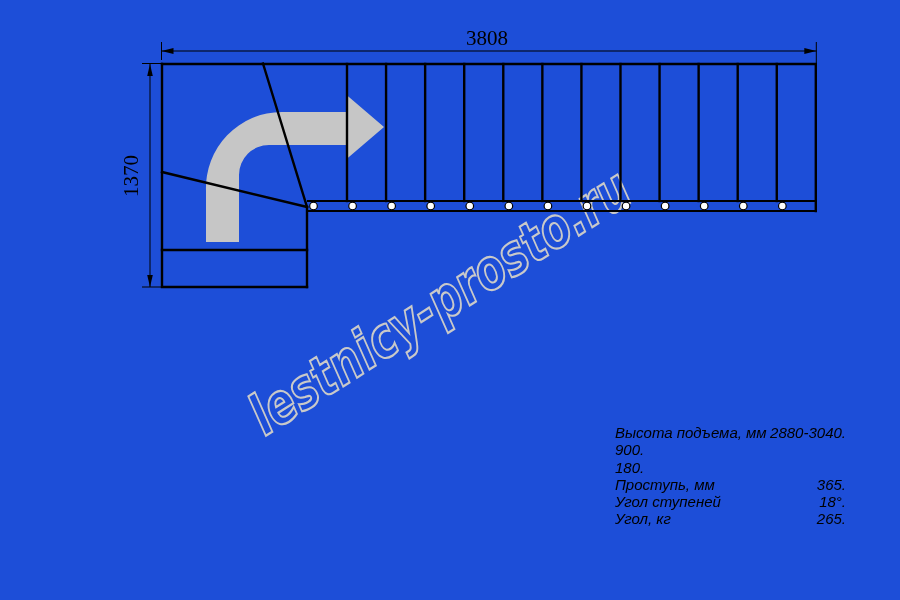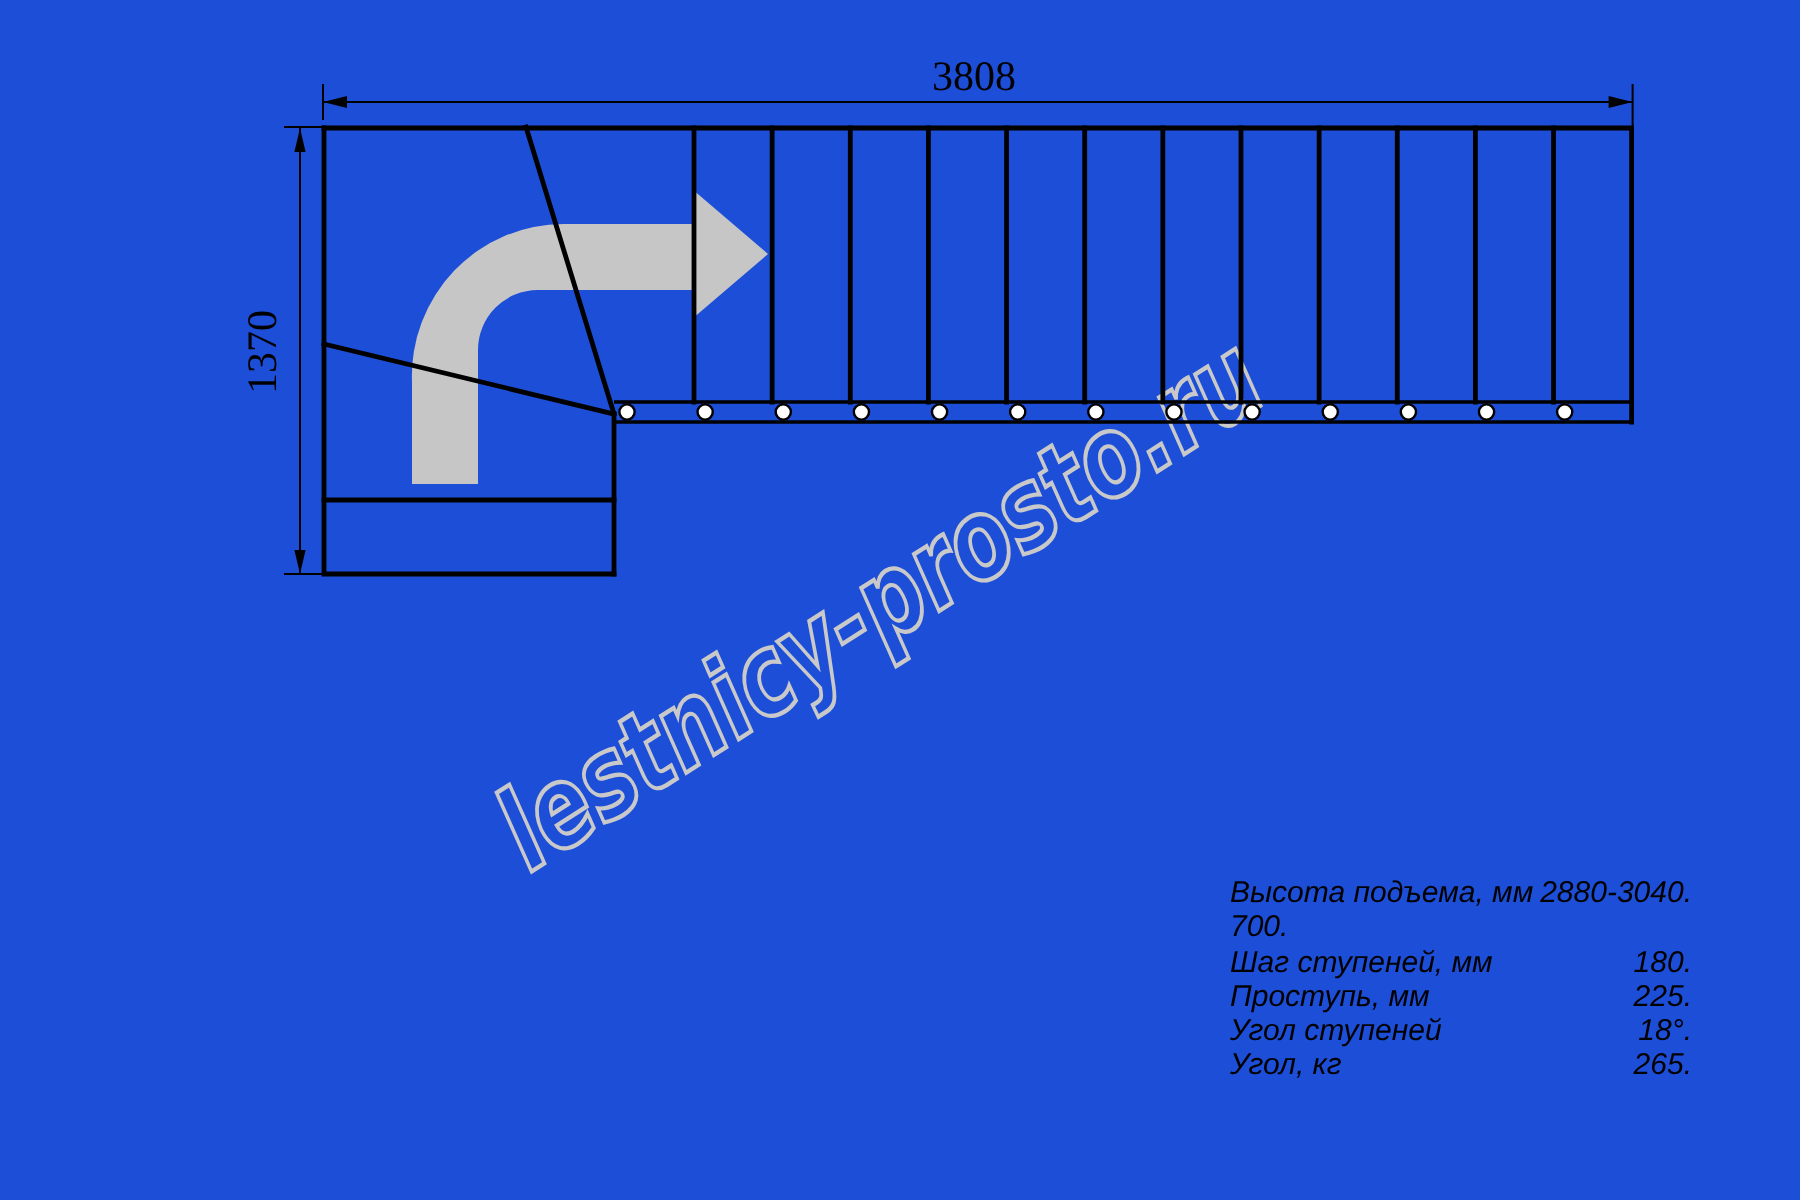--- a/index.html
+++ b/index.html
@@ -7,21 +7,21 @@
           font-family:"Liberation Sans",sans-serif;}
   svg{position:absolute;left:0;top:0;}
   .outline{stroke:#000;stroke-width:2.4;fill:none;stroke-linecap:square;}
   .rail-line{stroke:#000;stroke-width:1.8;fill:none;}
   .baluster-circle{stroke:#000;stroke-width:1.2;fill:#fff;}
   .dim-line{stroke:#000;stroke-width:1;fill:none;}
   .dim-head{fill:#000;stroke:none;}
   .dim-text{font:21px "Liberation Serif",serif;fill:#000;}
   .watermark{fill:none;stroke-width:2.2;
              font:italic 700 56px "DejaVu Sans",sans-serif;}
-  .specs{position:absolute;left:615px;top:438px;width:231px;
+  .specs{position:absolute;left:615px;top:424px;width:231px;
          font:italic 15px/17.3px "Liberation Sans",sans-serif;color:#000;}
   .spec-row{display:flex;justify-content:space-between;white-space:nowrap;}
   .spec-label{text-align:left;}
   .spec-value{text-align:right;}
 </style>
 </head>
 <body>
 
 <div id="canvas">
 
@@ -97,29 +97,28 @@
       </g>
     </g>
   </svg>
 
   <div class="specs">
     <div class="spec-row">
       <span class="spec-label">Высота подъема, мм</span>
       <span class="spec-value">2880-3040.</span>
     </div>
     <div class="spec-row">
-      <span class="spec-value">700.</span>
+      <span class="spec-value">900.</span>
     </div>
     <div class="spec-row">
-      <span class="spec-label">Шаг ступеней, мм</span>
       <span class="spec-value">180.</span>
     </div>
     <div class="spec-row">
       <span class="spec-label">Проступь, мм</span>
-      <span class="spec-value">225.</span>
+      <span class="spec-value">365.</span>
     </div>
     <div class="spec-row">
       <span class="spec-label">Угол ступеней</span>
       <span class="spec-value">18°.</span>
     </div>
     <div class="spec-row">
       <span class="spec-label">Угол, кг</span>
       <span class="spec-value">265.</span>
     </div>
   </div>

